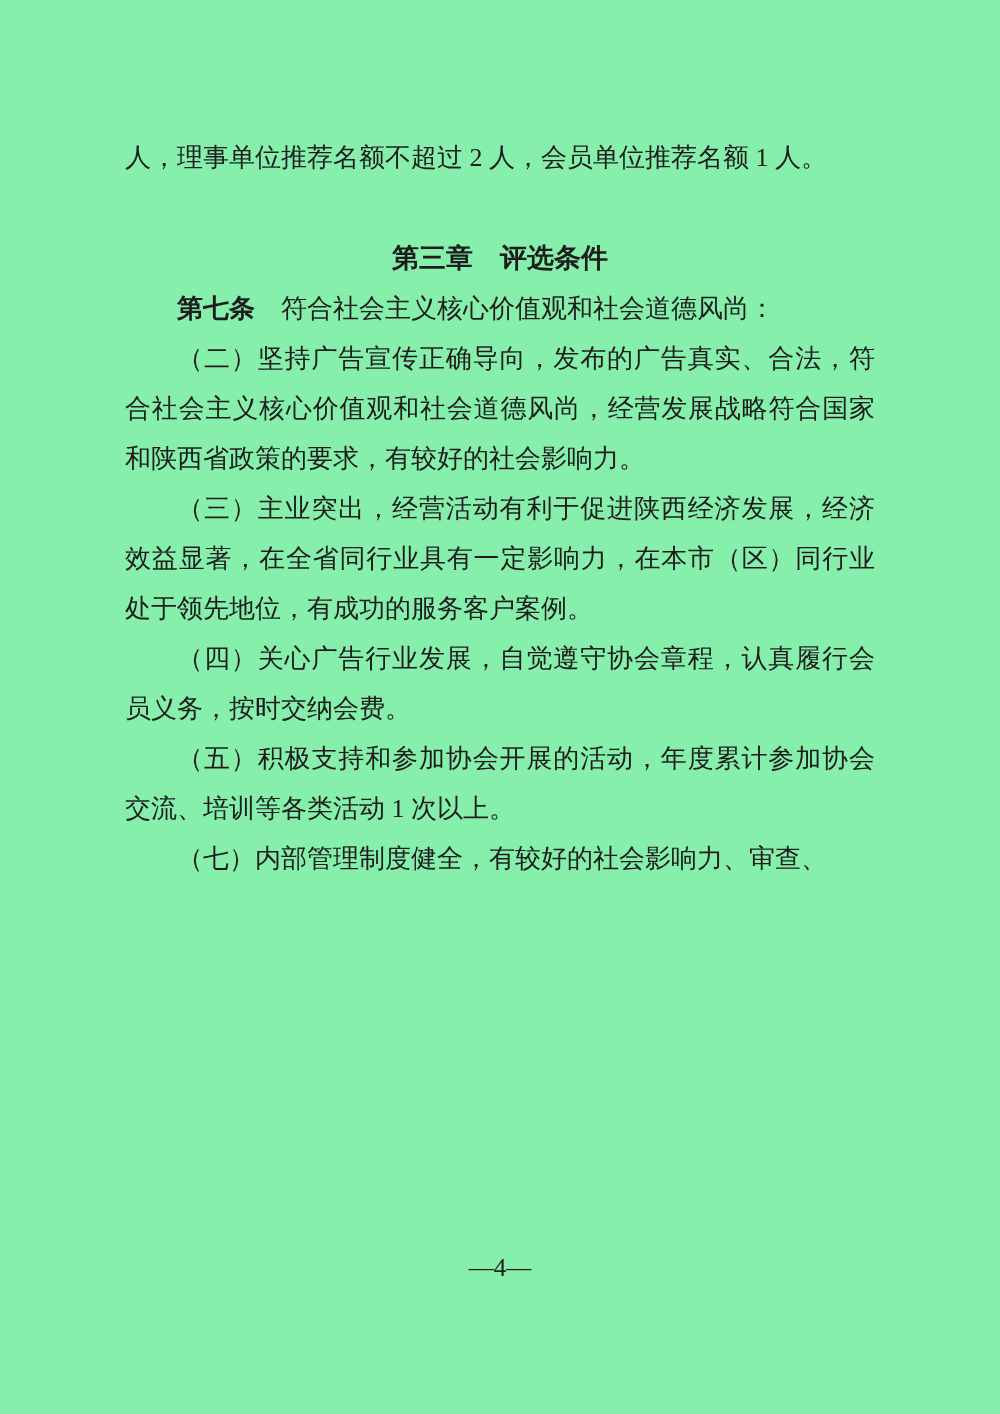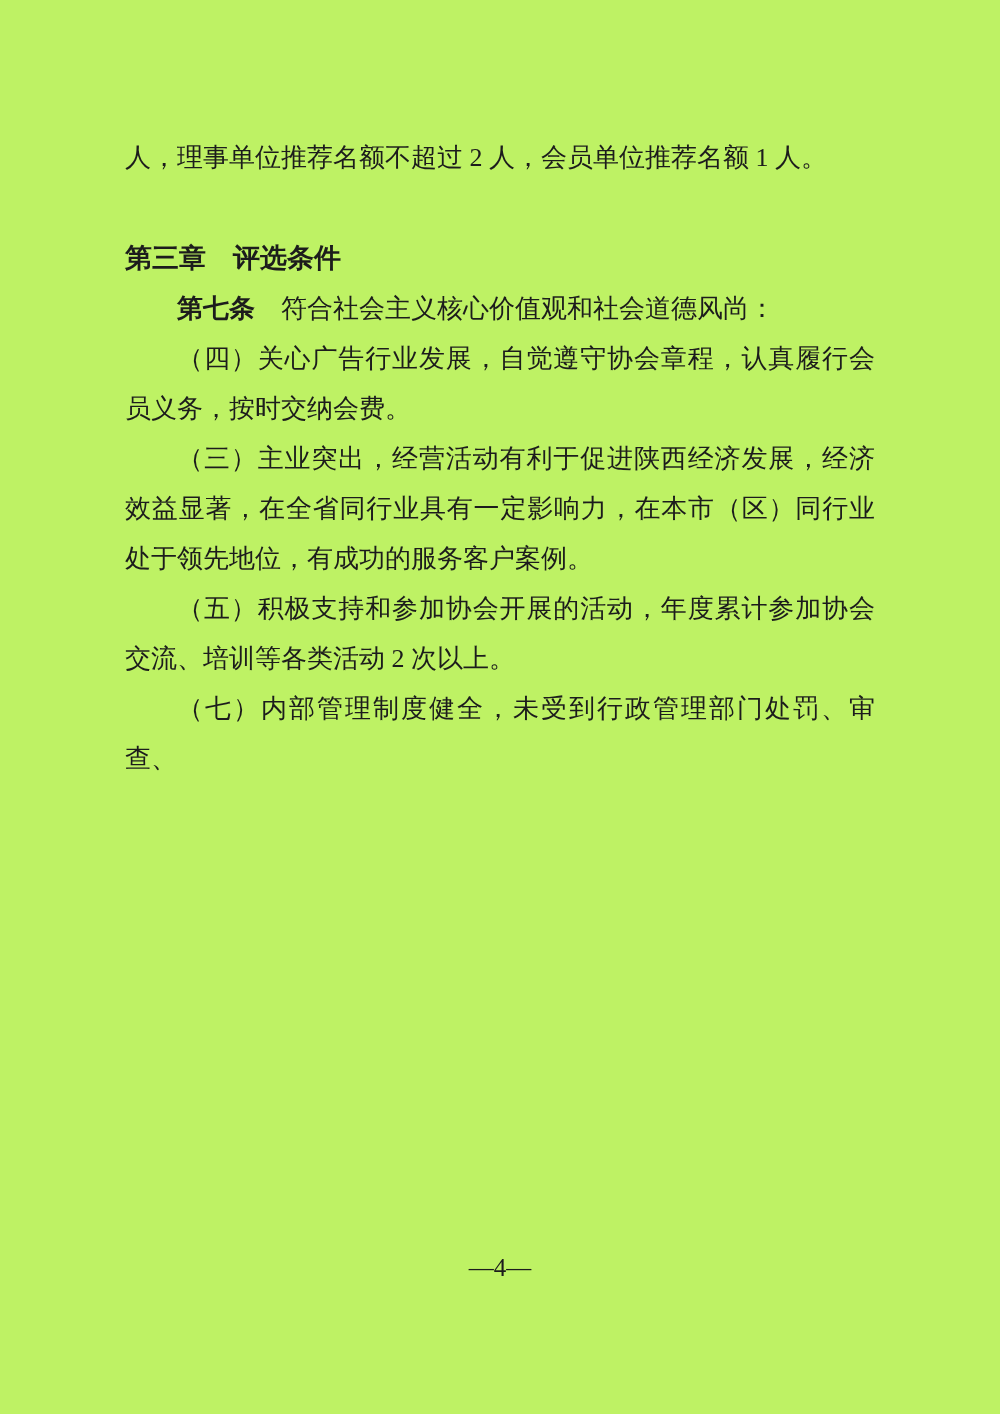--- a/index.html
+++ b/index.html
@@ -5,21 +5,21 @@
   html, body {
     margin: 0;
     padding: 0;
     background: #e8e8e8;
   }
   .page {
     position: relative;
     width: 1000px;
     height: 1414px;
     margin: 0 auto;
-    background: #bef264;
+    background: #86efac;
     color: #1c1c1c;
     font-family: "Liberation Serif", "DejaVu Serif", serif;
     overflow: hidden;
   }
   .content {
     position: absolute;
     left: 125px;
     top: 133px;
     width: 750px;
     font-size: 26px;
@@ -27,20 +27,21 @@
     text-align: justify;
   }
   .content p {
     margin: 0;
   }
   p.indent {
     text-indent: 2em;
   }
   .chapter-heading {
     margin: 50px 0 0 0;
+    text-align: center;
     font-family: "Liberation Sans", "DejaVu Sans", sans-serif;
     font-weight: bold;
     font-size: 27px;
     line-height: 50px;
   }
   .article-label {
     font-family: Liberation Sans, sans-serif;
     font-weight: bold;
     margin-right: 1em;
   }
@@ -60,21 +61,22 @@
 
 <div class="page">
   <div class="content">
 
     <p>人，理事单位推荐名额不超过 2 人，会员单位推荐名额 1 人。</p>
 
     <h2 class="chapter-heading">第三章　评选条件</h2>
 
     <p class="indent"><span class="article-label">第七条</span><span>符合社会主义核心价值观和社会道德风尚：</span></p>
 
+    <p class="indent">（二）坚持广告宣传正确导向，发布的广告真实、合法，符合社会主义核心价值观和社会道德风尚，经营发展战略符合国家和陕西省政策的要求，有较好的社会影响力。</p>
+    <p class="indent">（三）主业突出，经营活动有利于促进陕西经济发展，经济效益显著，在全省同行业具有一定影响力，在本市（区）同行业处于领先地位，有成功的服务客户案例。</p>
     <p class="indent">（四）关心广告行业发展，自觉遵守协会章程，认真履行会员义务，按时交纳会费。</p>
-    <p class="indent">（三）主业突出，经营活动有利于促进陕西经济发展，经济效益显著，在全省同行业具有一定影响力，在本市（区）同行业处于领先地位，有成功的服务客户案例。</p>
-    <p class="indent">（五）积极支持和参加协会开展的活动，年度累计参加协会交流、培训等各类活动 2 次以上。</p>
-    <p class="indent">（七）内部管理制度健全，未受到行政管理部门处罚、审查、</p>
+    <p class="indent">（五）积极支持和参加协会开展的活动，年度累计参加协会交流、培训等各类活动 1 次以上。</p>
+    <p class="indent">（七）内部管理制度健全，有较好的社会影响力、审查、</p>
 
   </div>
 
   <div class="footer">—4—</div>
 </div>
 
 </body></html>

